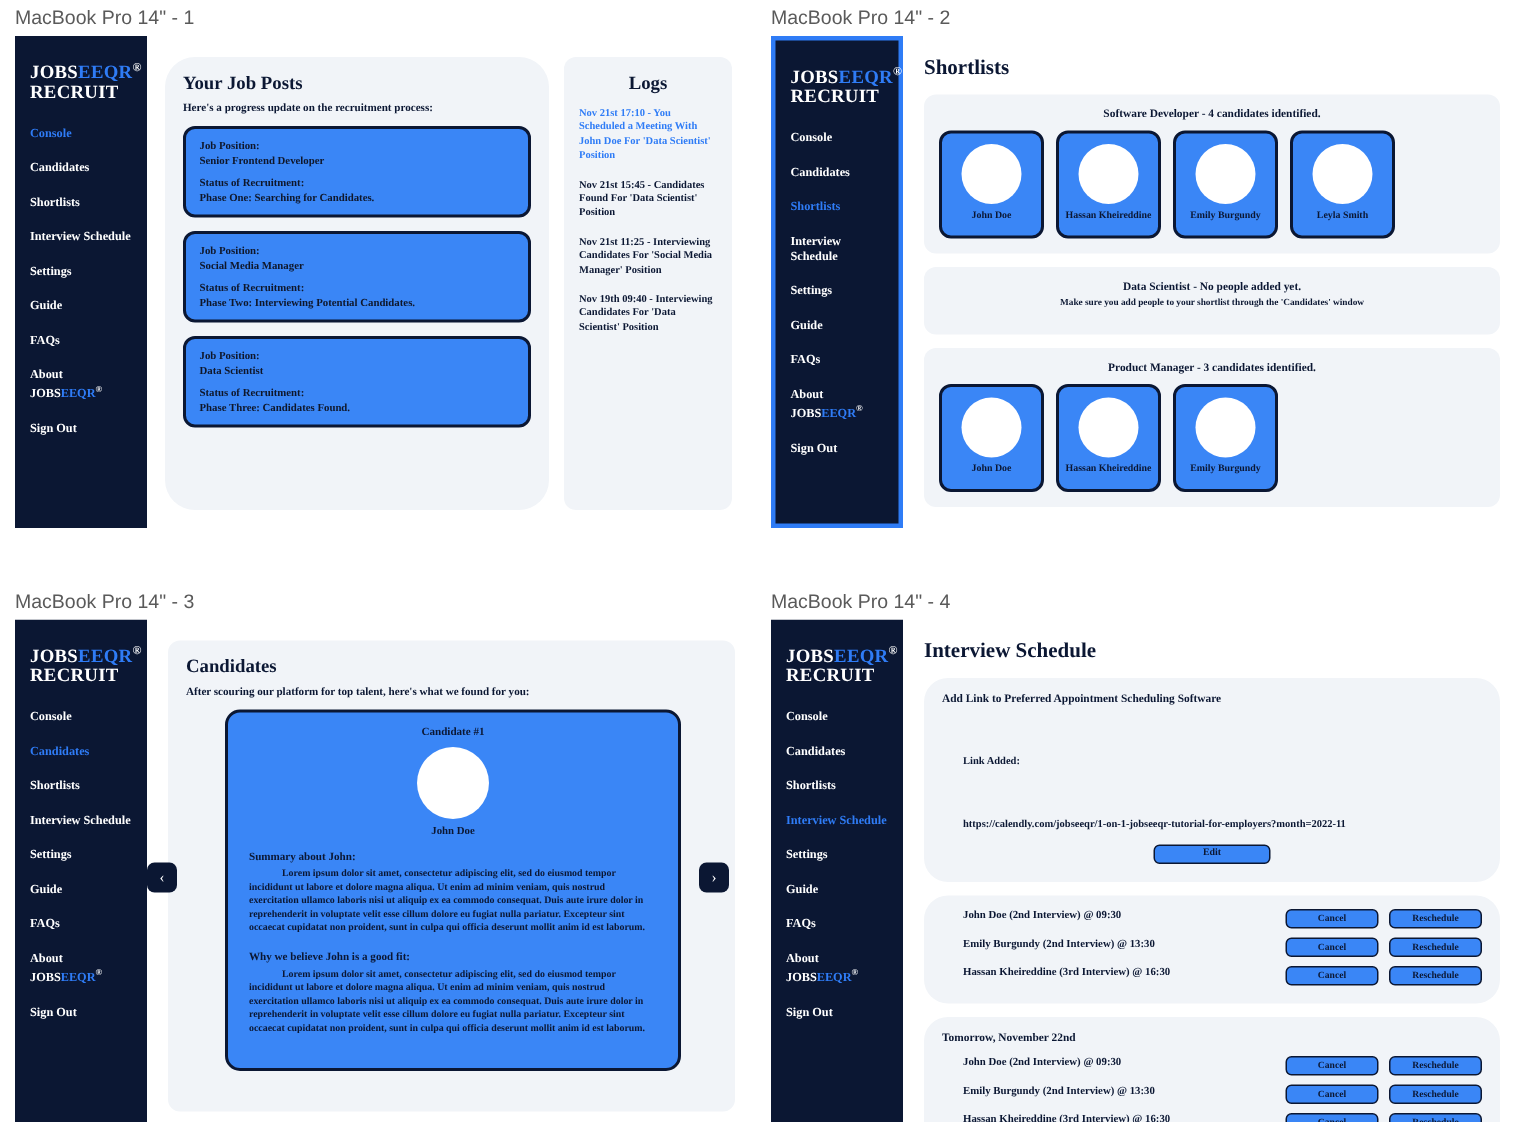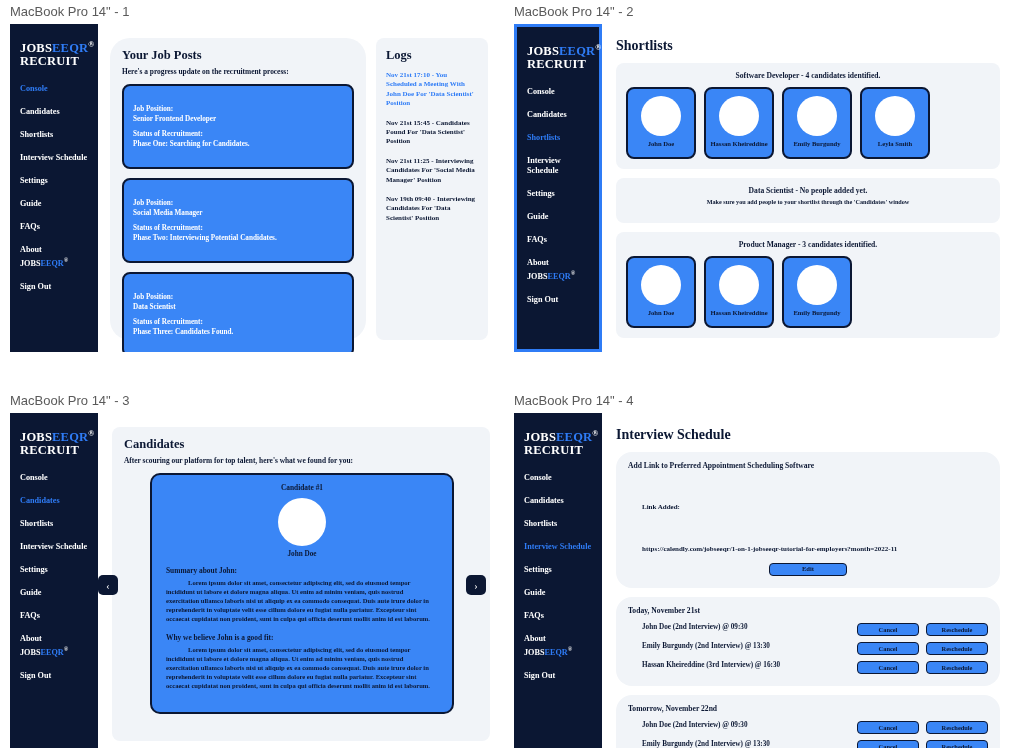--- a/index.html
+++ b/index.html
@@ -92,22 +92,22 @@
     font-family: "Liberation Serif", serif;
     font-weight: bold;
     font-size: 7.4px;
     color: #0b1733;
     margin: 0 0 8px 0;
   }
   .blue-box {
     background: #3a86f6;
     border: 2px solid #0b1733;
     border-radius: 8px;
-    padding: 18px 9px;
-    color: #ffffff;
+    padding: 6px 9px;
+    color: #0f172a;
     margin-bottom: 9px;
   }
   .blue-box .line {
     font-family: "Liberation Serif", serif;
     font-weight: bold;
     font-size: 7.2px;
     line-height: 10px;
   }
   .blue-box .gap { height: 5px; }
 
@@ -359,21 +359,21 @@
           <div class="blue-box">
             <div class="line">Job Position:</div>
             <div class="line">Data Scientist</div>
             <div class="gap"></div>
             <div class="line">Status of Recruitment:</div>
             <div class="line">Phase Three: Candidates Found.</div>
           </div>
         </div>
 
         <div class="logs">
-          <div class="h1" style="margin-bottom:8px;">Logs</div>
+          <div class="h1" style="margin-bottom:8px;text-align:center;">Logs</div>
           <div class="log-entry highlight">Nov 21st 17:10 - You Scheduled a Meeting With John Doe For 'Data Scientist' Position</div>
           <div class="log-entry">Nov 21st 15:45 - Candidates Found For 'Data Scientist' Position</div>
           <div class="log-entry">Nov 21st 11:25 - Interviewing Candidates For 'Social Media Manager' Position</div>
           <div class="log-entry">Nov 19th 09:40 - Interviewing Candidates For 'Data Scientist' Position</div>
         </div>
       </div>
     </div>
   </div>
 
   <div class="frame" style="left:514px; top:4px; width:500px;">
@@ -513,21 +513,20 @@
         <div class="h1" style="font-size:14px; margin-bottom:9px;">Interview Schedule</div>
 
         <div class="sched-card">
           <div class="sched-h">Add Link to Preferred Appointment Scheduling Software</div>
           <div class="sched-sub" style="padding-left:14px;">Link Added:</div>
           <div class="sched-sub" style="padding-left:14px;">https://calendly.com/jobseeqr/1-on-1-jobseeqr-tutorial-for-employers?month=2022-11</div>
           <div class="edit-btn">Edit</div>
         </div>
 
         <div class="sched-card">
-          <div class="sched-h">Today, November 21st</div>
           <div class="sched-row">
             <div class="who">John Doe (2nd Interview) @ 09:30</div>
             <div class="pill">Cancel</div>
             <div class="pill">Reschedule</div>
           </div>
           <div class="sched-row">
             <div class="who">Emily Burgundy (2nd Interview) @ 13:30</div>
             <div class="pill">Cancel</div>
             <div class="pill">Reschedule</div>
           </div>

